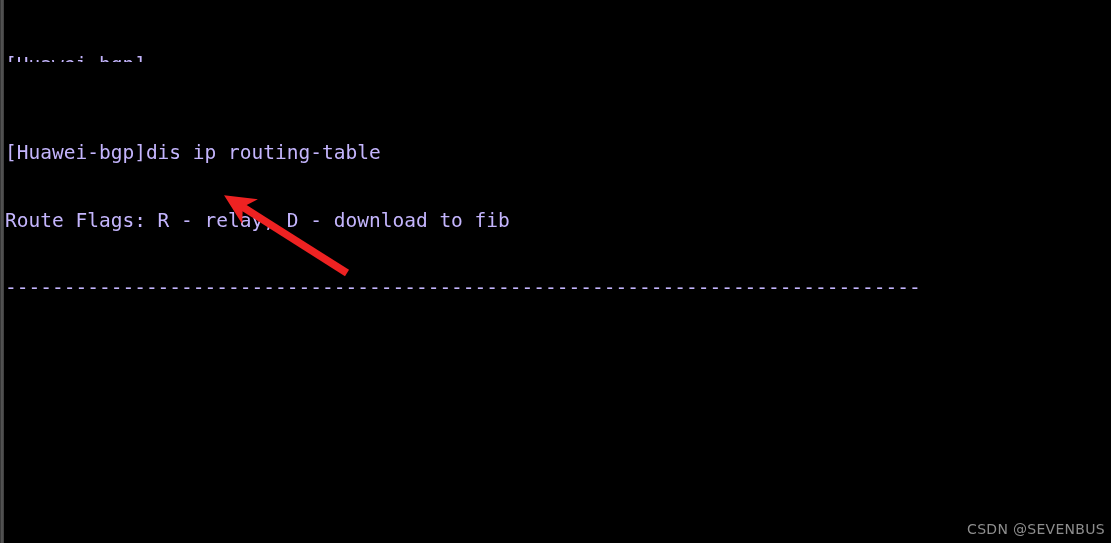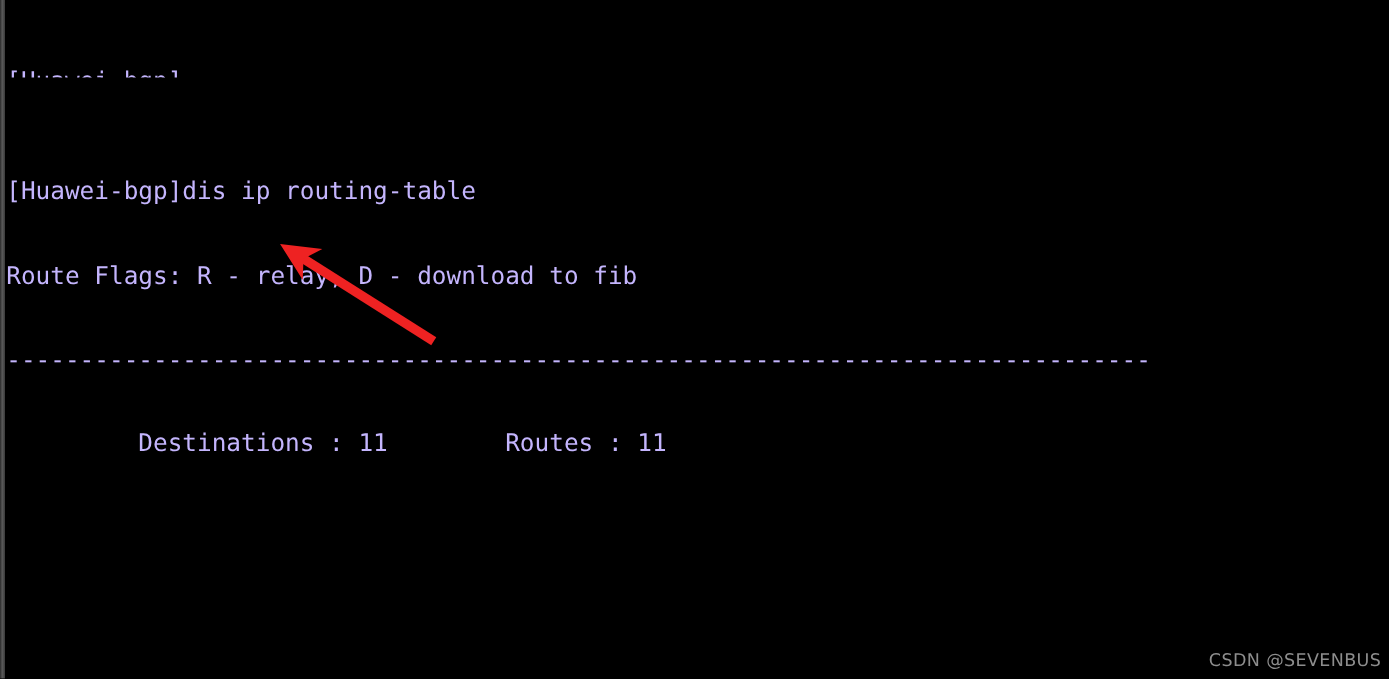--- a/index.html
+++ b/index.html
@@ -98,21 +98,20 @@
 
   <div id="left-gutter"></div>
 
   <div id="console">
 
     <div class="clipped-top">[Huawei-bgp]</div>
 
     <div class="line">[Huawei-bgp]dis ip routing-table</div>
     <div class="line">Route Flags: R - relay, D - download to fib</div>
     <div class="line">------------------------------------------------------------------------------</div>
-    <div class="line">         Destinations : 11        Routes : 11</div>
 
     <div class="blank"></div>
 
     
 
     
 
     
     
 

